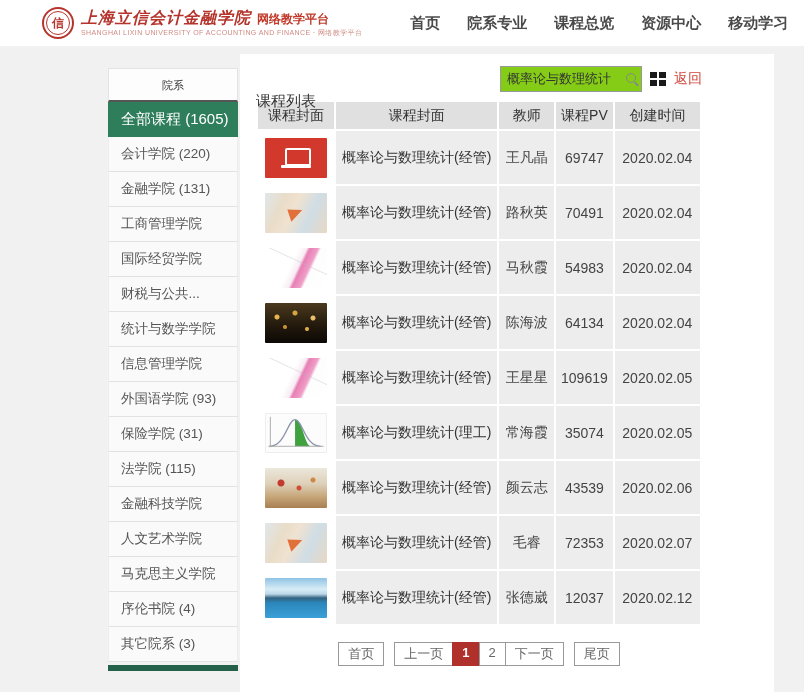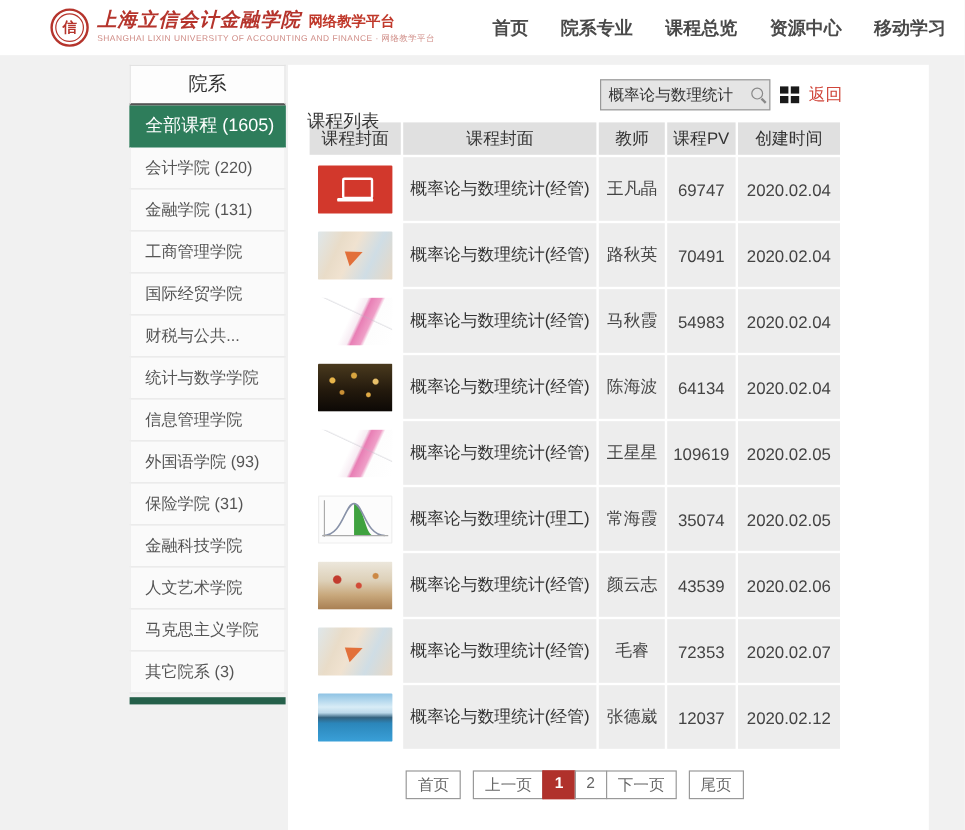--- a/index.html
+++ b/index.html
@@ -43,21 +43,21 @@
     white-space: nowrap; cursor: pointer;
   }
   
   .content { display: flex; padding: 8px 0 0 108px; align-items: flex-start; }
   
   .sidebar { width: 130px; flex: 0 0 auto; }
   .sidebar-title {
     height: 34px; line-height: 32px; text-align: center;
     background: #fdfdfd; border: 1px solid #e3e3e3;
     border-bottom: 2px solid #555;
-    font-size: 16px; color: #333;
+    font-size: 11px; color: #333; margin-top: 14px;
   }
   .sidebar-list { list-style: none; }
   .sidebar-list li {
     height: 35px; line-height: 34px; padding-left: 12px;
     background: #fafafa; border-bottom: 1px solid #e2e2e2;
     border-left: 1px solid #eee; border-right: 1px solid #eee;
     font-size: 13.5px; color: #555; cursor: pointer;
     white-space: nowrap; overflow: hidden;
   }
   .sidebar-list li.selected {
@@ -72,21 +72,21 @@
   }
   .main-inner { width: 446px; }
   .main-header {
     display: flex; align-items: center; justify-content: space-between;
     height: 34px;
   }
   .main-title { font-size: 15px; font-weight: normal; color: #333; margin-top: 44px; }
   .tools { display: flex; align-items: center; gap: 8px; }
   .searchbox {
     position: relative; width: 142px; height: 26px;
-    border: 1px solid #999; background: #e5e5e5;
+    border: 1px solid #999; background: #84cc16;
   }
   .searchbox input {
     width: 100%; height: 100%; border: none; outline: none;
     padding: 0 22px 0 6px; font-size: 13px; color: #333;
     font-family: inherit; background: transparent;
   }
   .mag {
     position: absolute; right: 5px; top: 6px; width: 10px; height: 10px;
     border: 1.5px solid #888; border-radius: 50%; display: block;
   }
@@ -215,23 +215,25 @@
       <li class="selected">全部课程 (1605)</li>
       <li>会计学院 (220)</li>
       <li>金融学院 (131)</li>
       <li>工商管理学院</li>
       <li>国际经贸学院</li>
       <li>财税与公共...</li>
       <li>统计与数学学院</li>
       <li>信息管理学院</li>
       <li>外国语学院 (93)</li>
       <li>保险学院 (31)</li>
+      <li>法学院 (115)</li>
       <li>金融科技学院</li>
       <li>人文艺术学院</li>
       <li>马克思主义学院</li>
+      <li>序伦书院 (4)</li>
       <li>其它院系 (3)</li>
     </ul>
     <div class="sidebar-strip"></div>
   </aside>
 
   <main class="main">
     <div class="main-inner">
       <div class="main-header">
         <h2 class="main-title">课程列表</h2>
         <div class="tools">

